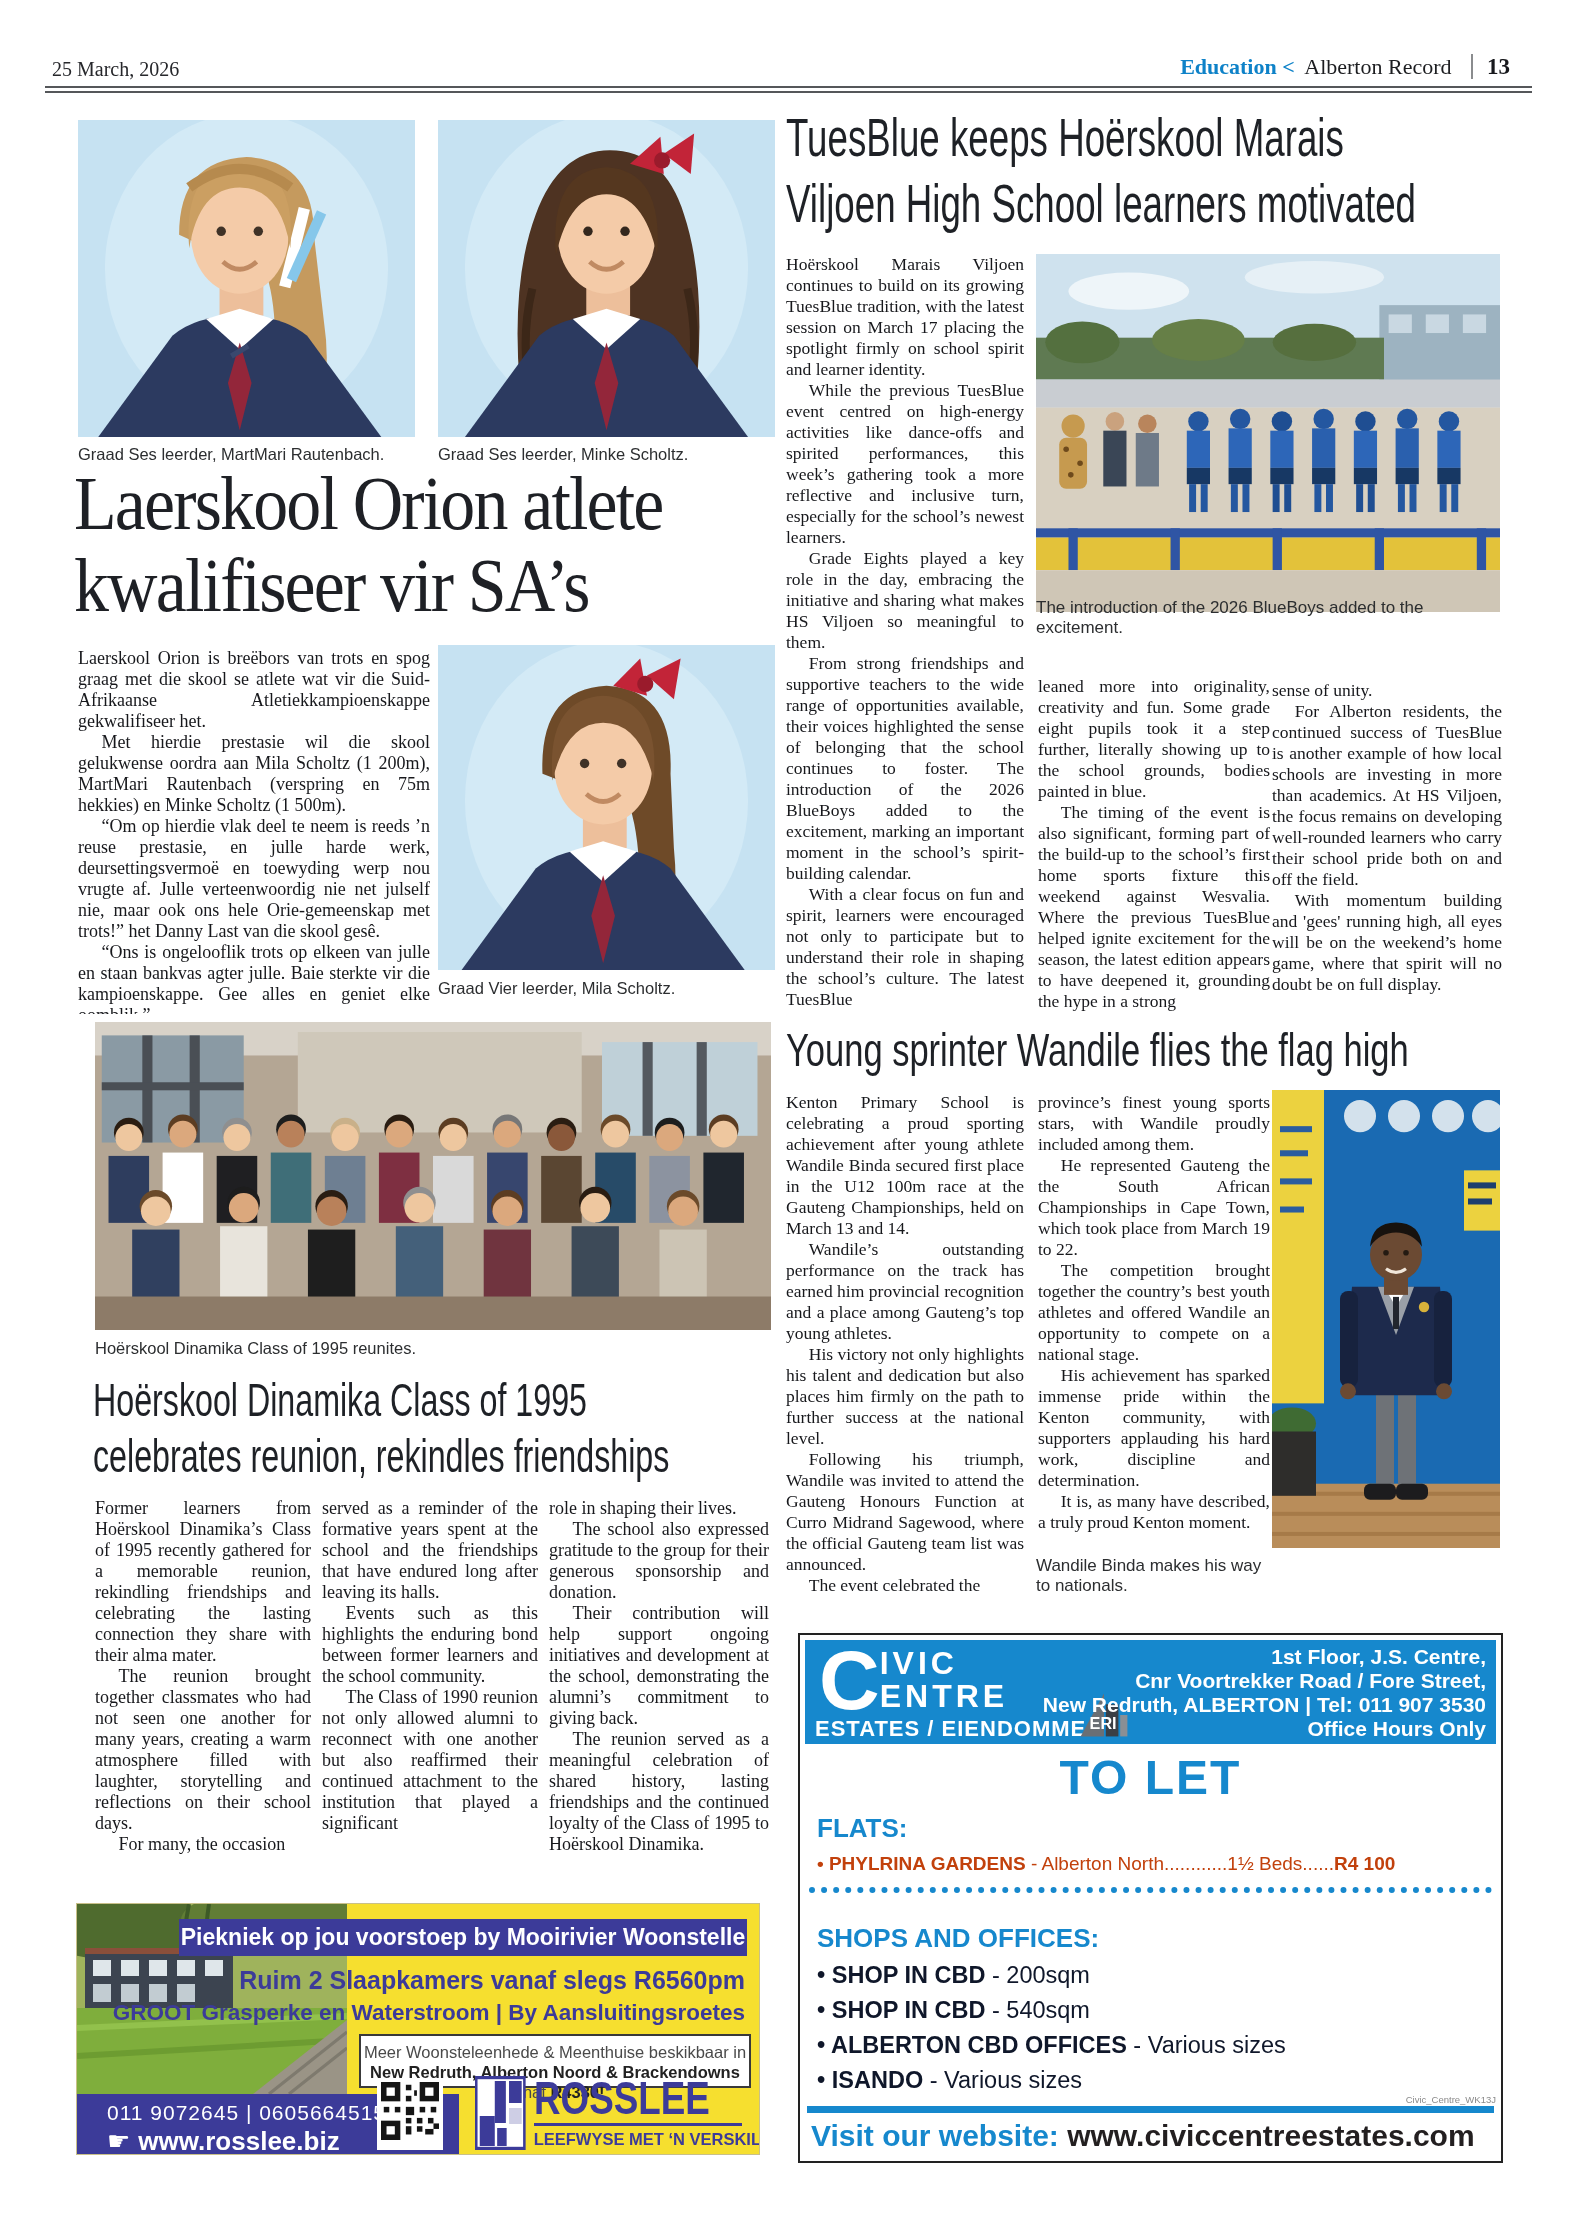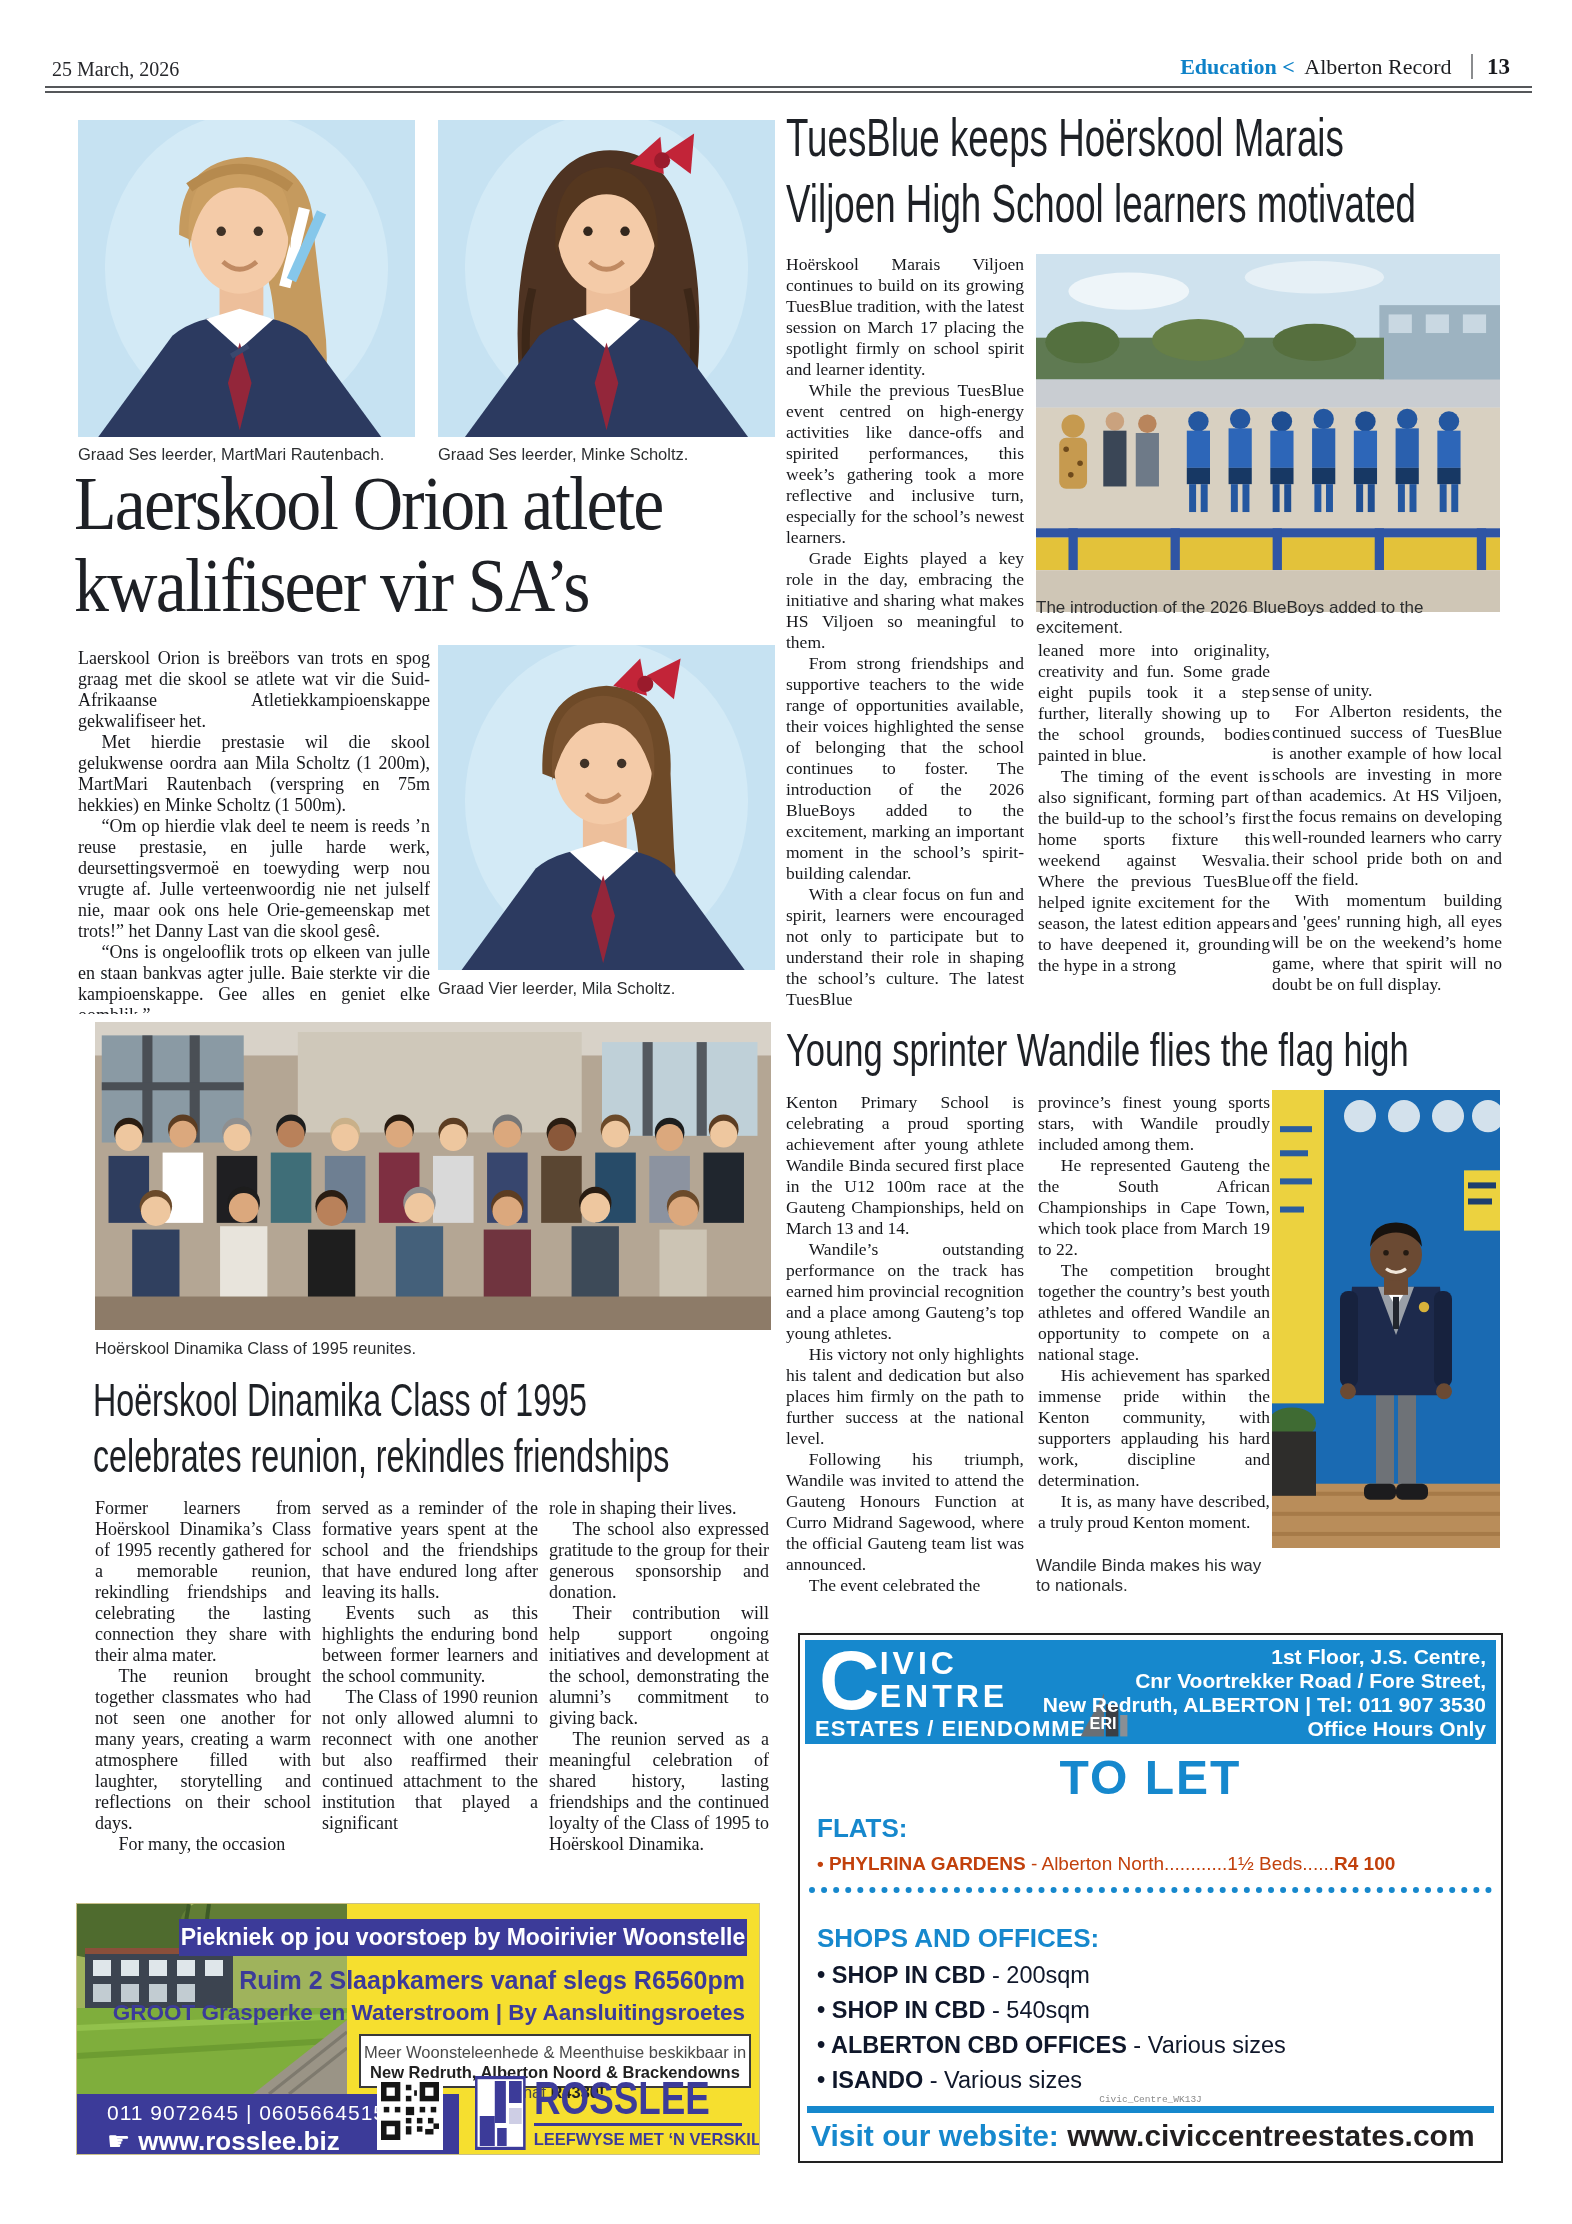--- a/index.html
+++ b/index.html
@@ -30,21 +30,21 @@
   #orion-hl{left:74px;top:462px}
   #orion-body{left:78px;top:648px;width:352px;height:366px}
   #fig-p3{left:438px;top:645px;width:337px;height:325px}
   #cap-p3{left:438px;top:978px;width:337px}
   
   #tb-hl{left:786px;top:104px}
   .tb-line{font-size:54px;line-height:66px;transform:scaleX(.68)}
   #tb-col1{left:786px;top:254px;width:238px;height:758px}
   #tb-fig{left:1036px;top:254px;width:464px;height:358px}
   #tb-cap{left:1036px;top:598px;width:464px;font-size:17px}
-  #tb-col2{left:1038px;top:640px;width:232px;height:348px}
+  #tb-col2{left:1038px;top:676px;width:232px;height:348px}
   #tb-col3{left:1272px;top:680px;width:230px;height:348px}
   
   #wd-hl{left:786px;top:1024px}
   .wd-line{font-size:46px;line-height:52px;transform:scaleX(.75)}
   #wd-col1{left:786px;top:1092px;width:238px;height:538px}
   #wd-col2{left:1038px;top:1092px;width:232px;height:484px}
   #wd-cap{left:1036px;top:1556px;width:226px;font-size:17px}
   #wd-fig{left:1272px;top:1090px;width:228px;height:458px}
   
   #dn-fig{left:95px;top:1022px;width:676px;height:308px}
@@ -82,21 +82,21 @@
   #civic-sub{position:absolute;left:10px;bottom:2px;font-size:22px;font-weight:bold;letter-spacing:1px}
   #civic-eri{position:absolute;left:272px;top:50px;width:54px;height:50px}
   #civic-addr{position:absolute;right:10px;top:5px;text-align:right;font-weight:bold;font-size:21px;line-height:24px}
   #civic-tolet{text-align:center;color:#1688cd;font-size:48px;font-weight:bold;margin-top:6px;letter-spacing:2px}
   #civic-flats{color:#1688cd;font-size:26px;font-weight:bold;margin:8px 0 0 12px}
   #civic-flat{margin:9px 0 0 12px;font-size:19px;color:#c2410c}
   .b{font-weight:bold}
   #civic-dots{margin:12px 4px 0;border-bottom:6px dotted #1688cd;height:2px}
   #civic-shops{color:#1688cd;font-size:26px;font-weight:bold;margin:30px 0 0 12px}
   .civic-item{margin:8px 0 0 12px;font-size:23.5px;color:#0f172a}
-  #civic-ref{text-align:center;font-size:9.5px;color:#8a8a8a;font-family:Liberation Mono, monospace}
+  #civic-ref{text-align:right;font-size:9.5px;color:#8a8a8a;font-family:Liberation Sans, sans-serif}
   #civic-rule{height:7px;background:#1688cd;margin:1px 2px 6px}
   #civic-web{font-size:30px;font-weight:bold;margin-left:6px;color:#231f20;white-space:nowrap}
   #civic-web .lbl{color:#1688cd}
 </style>
 </head>
 <body>
 
 <div id="hdr-date" class="abs">25 March, 2026</div>
 <div id="hdr-right" class="abs">
   <span class="sec">Education</span>

